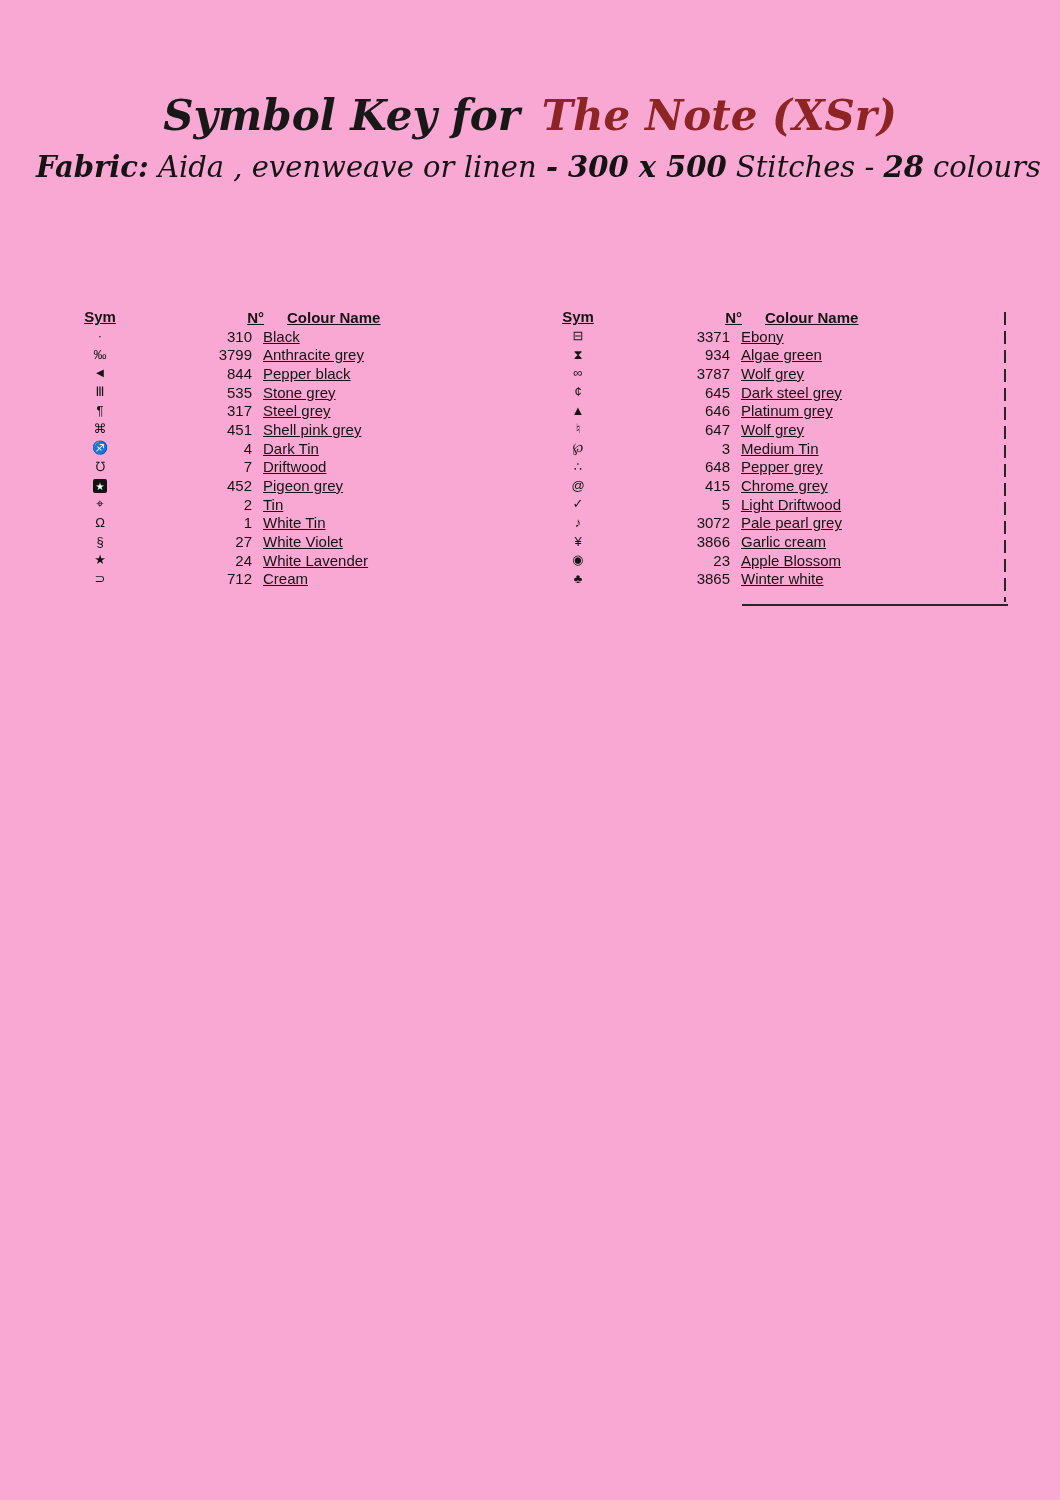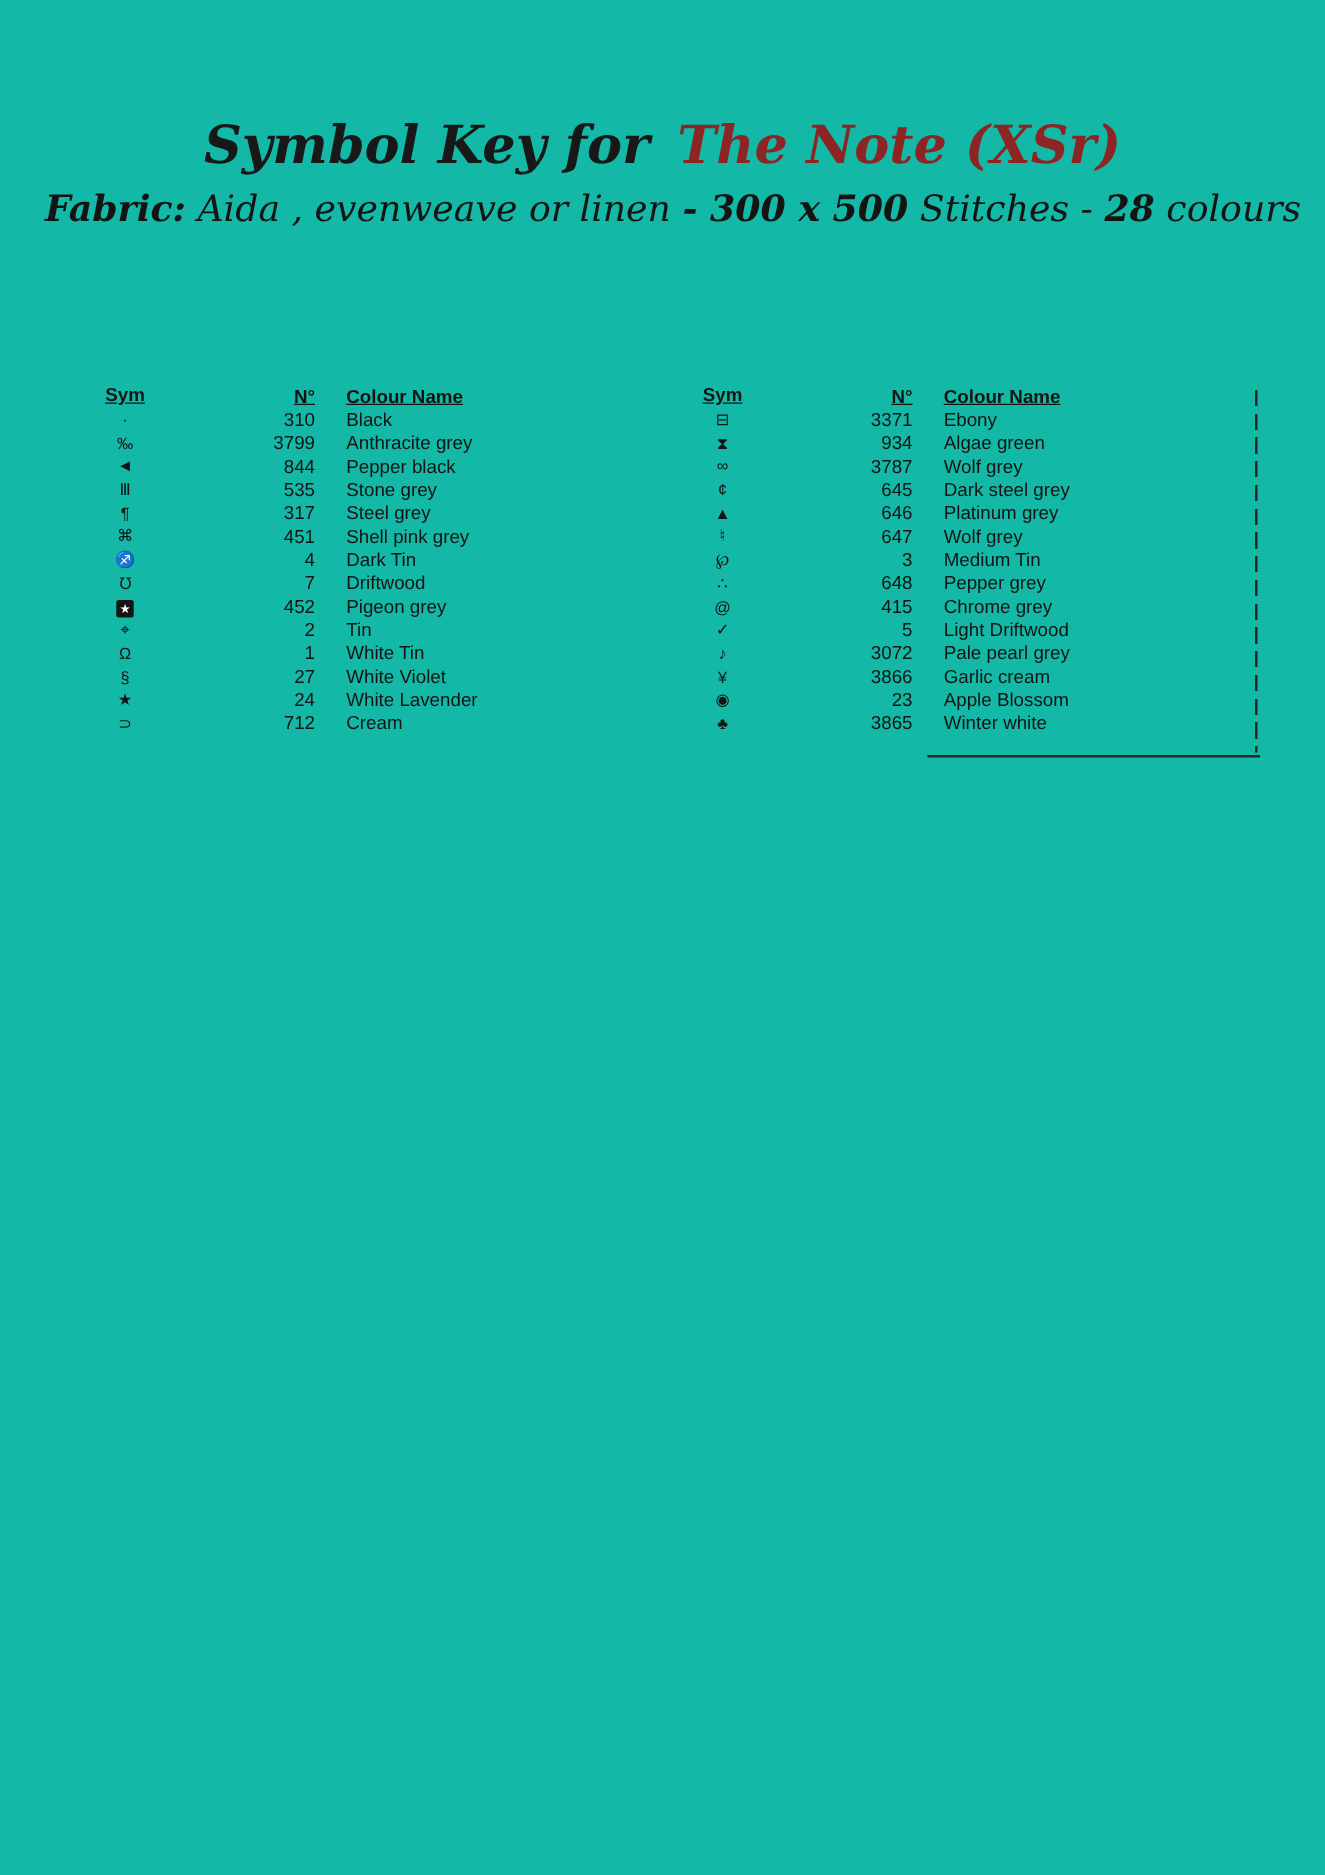--- a/index.html
+++ b/index.html
@@ -1,17 +1,17 @@
 <!DOCTYPE html>
 <html style="--accent: #8e2525;"><head>
 <meta charset="utf-8">
 <style>
   html,body{margin:0;padding:0;background:#ffffff;}
   .page{
-    position:relative;width:1060px;height:1500px;background:#14b8a6;
+    position:relative;width:1060px;height:1500px;background:#f9a8d4;
     font-family:"Liberation Sans",sans-serif;color:#161616;overflow:hidden;
   }
   
   .title{
     position:absolute;top:90px;left:0;width:100%;text-align:center;
     font-family:"DejaVu Serif",serif;font-style:italic;font-weight:bold;
     font-size:42px;line-height:52px;white-space:nowrap;
   }
   .title .t-black{color:#181818;margin-right:22px;}
   .title .t-red{color:var(--accent,#8e2525);}
@@ -22,22 +22,22 @@
     font-size:29px;line-height:32px;color:#141414;white-space:nowrap;
   }
   .fabric .seg-b{font-weight:bold;}
   
   .key{position:absolute;top:308px;font-size:15px;color:#141414;}
   .key-left{left:60px;width:440px;}
   .key-right{left:538px;width:440px;}
   .krow{display:flex;align-items:center;height:18.7px;}
   .c-sym{width:80px;text-align:center;font-size:13px;line-height:18px;}
   .c-num{width:112px;text-align:right;}
-  .c-name{margin-left:25px;}
-  .khead{font-weight:bold;}
+  .c-name{margin-left:11px;text-decoration:underline;}
+  .khead{font-weight:bold;gap:12px;}
   .khead .hd{text-decoration:underline;}
   .khead .c-sym{font-size:15px;}
   .glyph{display:inline-block;}
   .sym-inverse{
     background:#141414;color:#fff;width:14px;height:14px;line-height:15px;
     font-size:10px;text-align:center;border-radius:2px;
   }
   
   .vline{
     position:absolute;left:1004px;top:312px;width:2px;height:290px;

